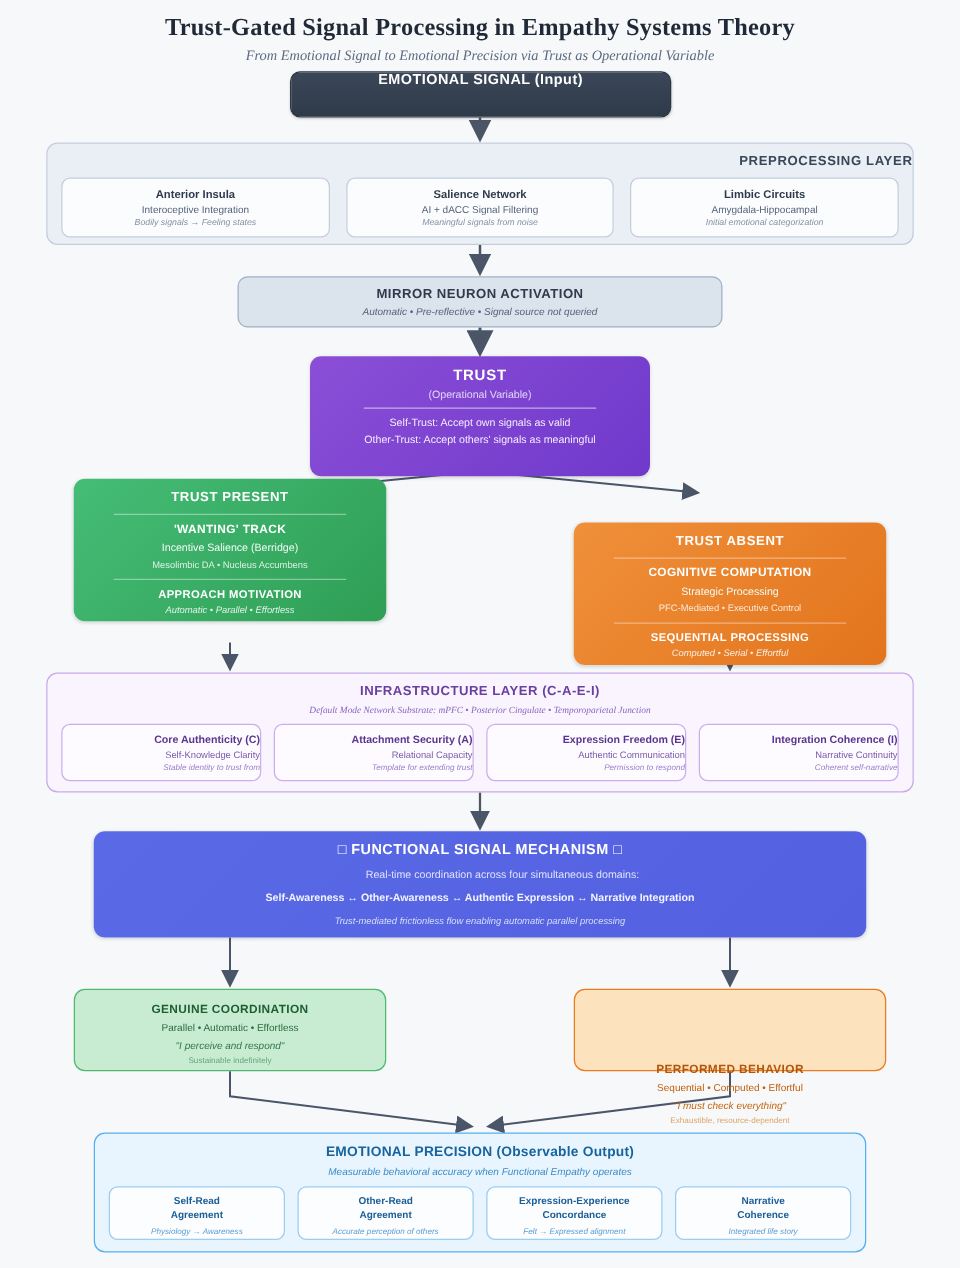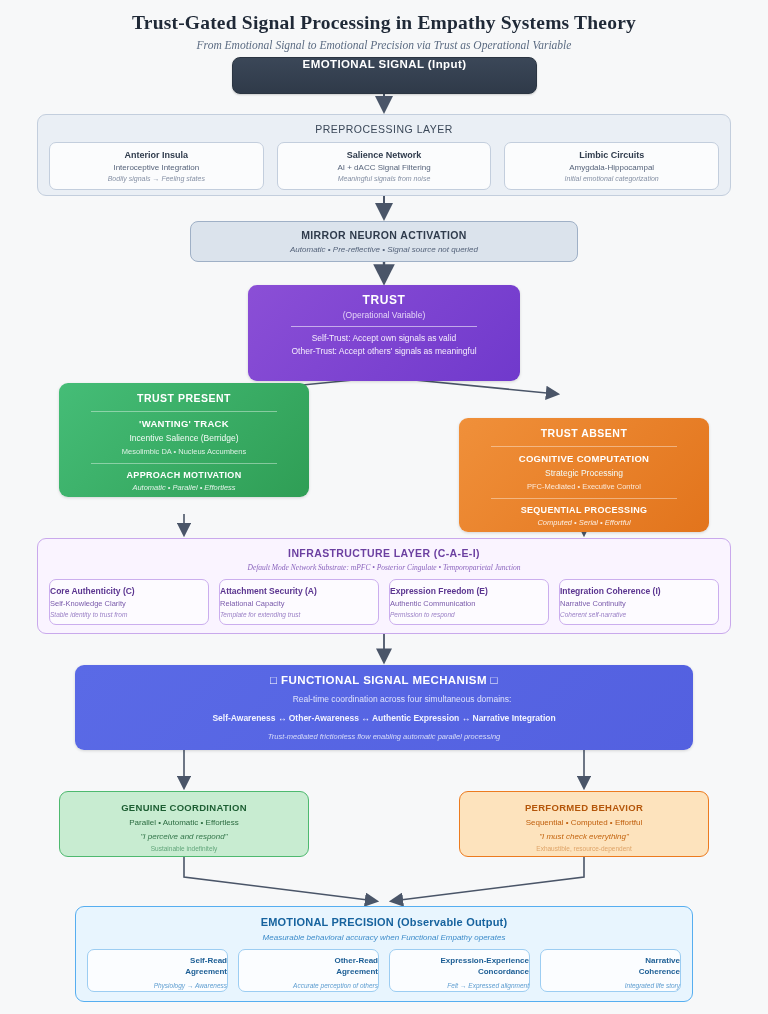--- a/index.html
+++ b/index.html
@@ -41,21 +41,21 @@
     color:#ffffff; font-size:11.5px; font-weight:bold; letter-spacing:.4px;
     display:flex; justify-content:center;
     box-shadow: 0 1px 2px rgba(0,0,0,.18);
   }
 
   
   .prep {
     position:absolute; left:37px; top:114px; width:694px; height:82px;
     background:#eaeff5; border:1px solid #c3cedd; border-radius:9px;
   }
-  .layer-title { text-align:center; font-weight:normal; font-size:10.5px; color:#3a4758; letter-spacing:.5px; padding-top:8px; }
+  .layer-title { text-align:right; font-weight:bold; font-size:10.5px; color:#3a4758; letter-spacing:.5px; padding-top:8px; }
   .prep-cards { display:flex; gap:13px; padding:7px 11px 0 11px; }
   .prep-card {
     flex:1; background:#fbfcfd; border:1px solid #c3cedd; border-radius:7px;
     height:48px; padding-top:7px; text-align:center;
   }
   .pc-t { font-size:9px; font-weight:bold; color:#2f3b4c; }
   .pc-s { font-size:8px; color:#56637a; padding-top:3px; }
   .pc-i { font-size:7px; color:#8691a5; font-style:italic; padding-top:3px; }
 
   
@@ -92,21 +92,21 @@
   .br-bi { font-size:7.5px; font-style:italic; text-align:center; padding-top:3px; color:rgba(255,255,255,.85); }
 
   
   .infra {
     position:absolute; left:37px; top:538px; width:694px; height:96px;
     background:#faf4ff; border:1px solid #c9a9ec; border-radius:9px;
   }
   .infra-t { text-align:center; font-weight:bold; font-size:10.5px; color:#6b3fa0; letter-spacing:.4px; padding-top:8px; }
   .infra-s { text-align:center; font-size:7.5px; font-style:italic; color:#8a63bd; padding-top:4px;font-family:Liberation Serif, serif; }
   .infra-cards { display:flex; gap:10px; padding:7px 11px 0 11px; }
-  .infra-card { flex:1; background:#fdfbff; border:1px solid #cbaeee; border-radius:7px; height:46px; padding-top:6px; text-align:left; }
+  .infra-card { flex:1; background:#fdfbff; border:1px solid #cbaeee; border-radius:7px; height:46px; padding-top:6px; text-align:right; }
   .ic-t { font-size:8.5px; font-weight:bold; color:#5b3590; }
   .ic-s { font-size:7.5px; color:#7a5bab; padding-top:3px; }
   .ic-i { font-size:6.5px; font-style:italic; color:#9b80c6; padding-top:3px; }
 
   
   .fem {
     position:absolute; left:75px; top:665px; width:618px; height:85px;
     background: linear-gradient(135deg,#5a6ae6 0%,#5360e0 100%);
     border-radius:9px; color:#fff; padding-top:9px;
     box-shadow:0 1px 3px rgba(0,0,0,.14);
@@ -121,34 +121,34 @@
   .outcome.left  { left:59px;  top:791px; background:#c8ecd1; border:1.5px solid #4eb96f; }
   .outcome.right { left:459px; top:791px; background:#fde3bd; border:1.5px solid #ec7b1f; }
   .oc-t { text-align:center; font-size:9.5px; font-weight:bold; letter-spacing:.3px; }
   .oc-s { text-align:center; font-size:8px; padding-top:5px; }
   .oc-q { text-align:center; font-size:8px; font-style:italic; padding-top:5px; }
   .oc-i { text-align:center; font-size:6.5px; padding-top:4px; }
   .outcome.left .oc-t { color:#1d5e33; }
   .outcome.left .oc-s { color:#2b6b40; }
   .outcome.left .oc-q { color:#33764a; }
   .outcome.left .oc-i { color:#63a77c; }
-  .outcome.right .oc-t { color:#b4560a; }
+  .outcome.right .oc-t { color:#b4560a;margin-top:48px; }
   .outcome.right .oc-s { color:#c05f0d; }
   .outcome.right .oc-q { color:#c4650f; }
   .outcome.right .oc-i { color:#dfa468; }
 
   
   .precision {
     position:absolute; left:75px; top:906px; width:618px; height:96px;
     background:#e8f5fe; border:1.5px solid #56aef0; border-radius:9px;
   }
   .pr-t { text-align:center; font-size:11px; font-weight:bold; color:#17639e; padding-top:9px; letter-spacing:.2px; }
   .pr-s { text-align:center; font-size:8px; font-style:italic; color:#3c8bc9; padding-top:5px; }
   .pr-cards { display:flex; gap:10px; padding:7px 11px 0 11px; }
-  .pr-card { flex:1; background:#fbfdff; border:1px solid #9ccdf2; border-radius:7px; height:43px; padding-top:6px; text-align:right; }
+  .pr-card { flex:1; background:#fbfdff; border:1px solid #9ccdf2; border-radius:7px; height:43px; padding-top:6px; text-align:center; }
   .prc-t { font-size:8px; font-weight:bold; color:#1c5e95; line-height:1.35; }
   .prc-i { font-size:6.5px; font-style:italic; color:#5d9dd0; padding-top:4px; }
 
   
   .conn { position:absolute; left:0; top:0; width:768px; height:1014px; pointer-events:none; }
 </style>
 </head>
 <body>
 
 <div class="page">

